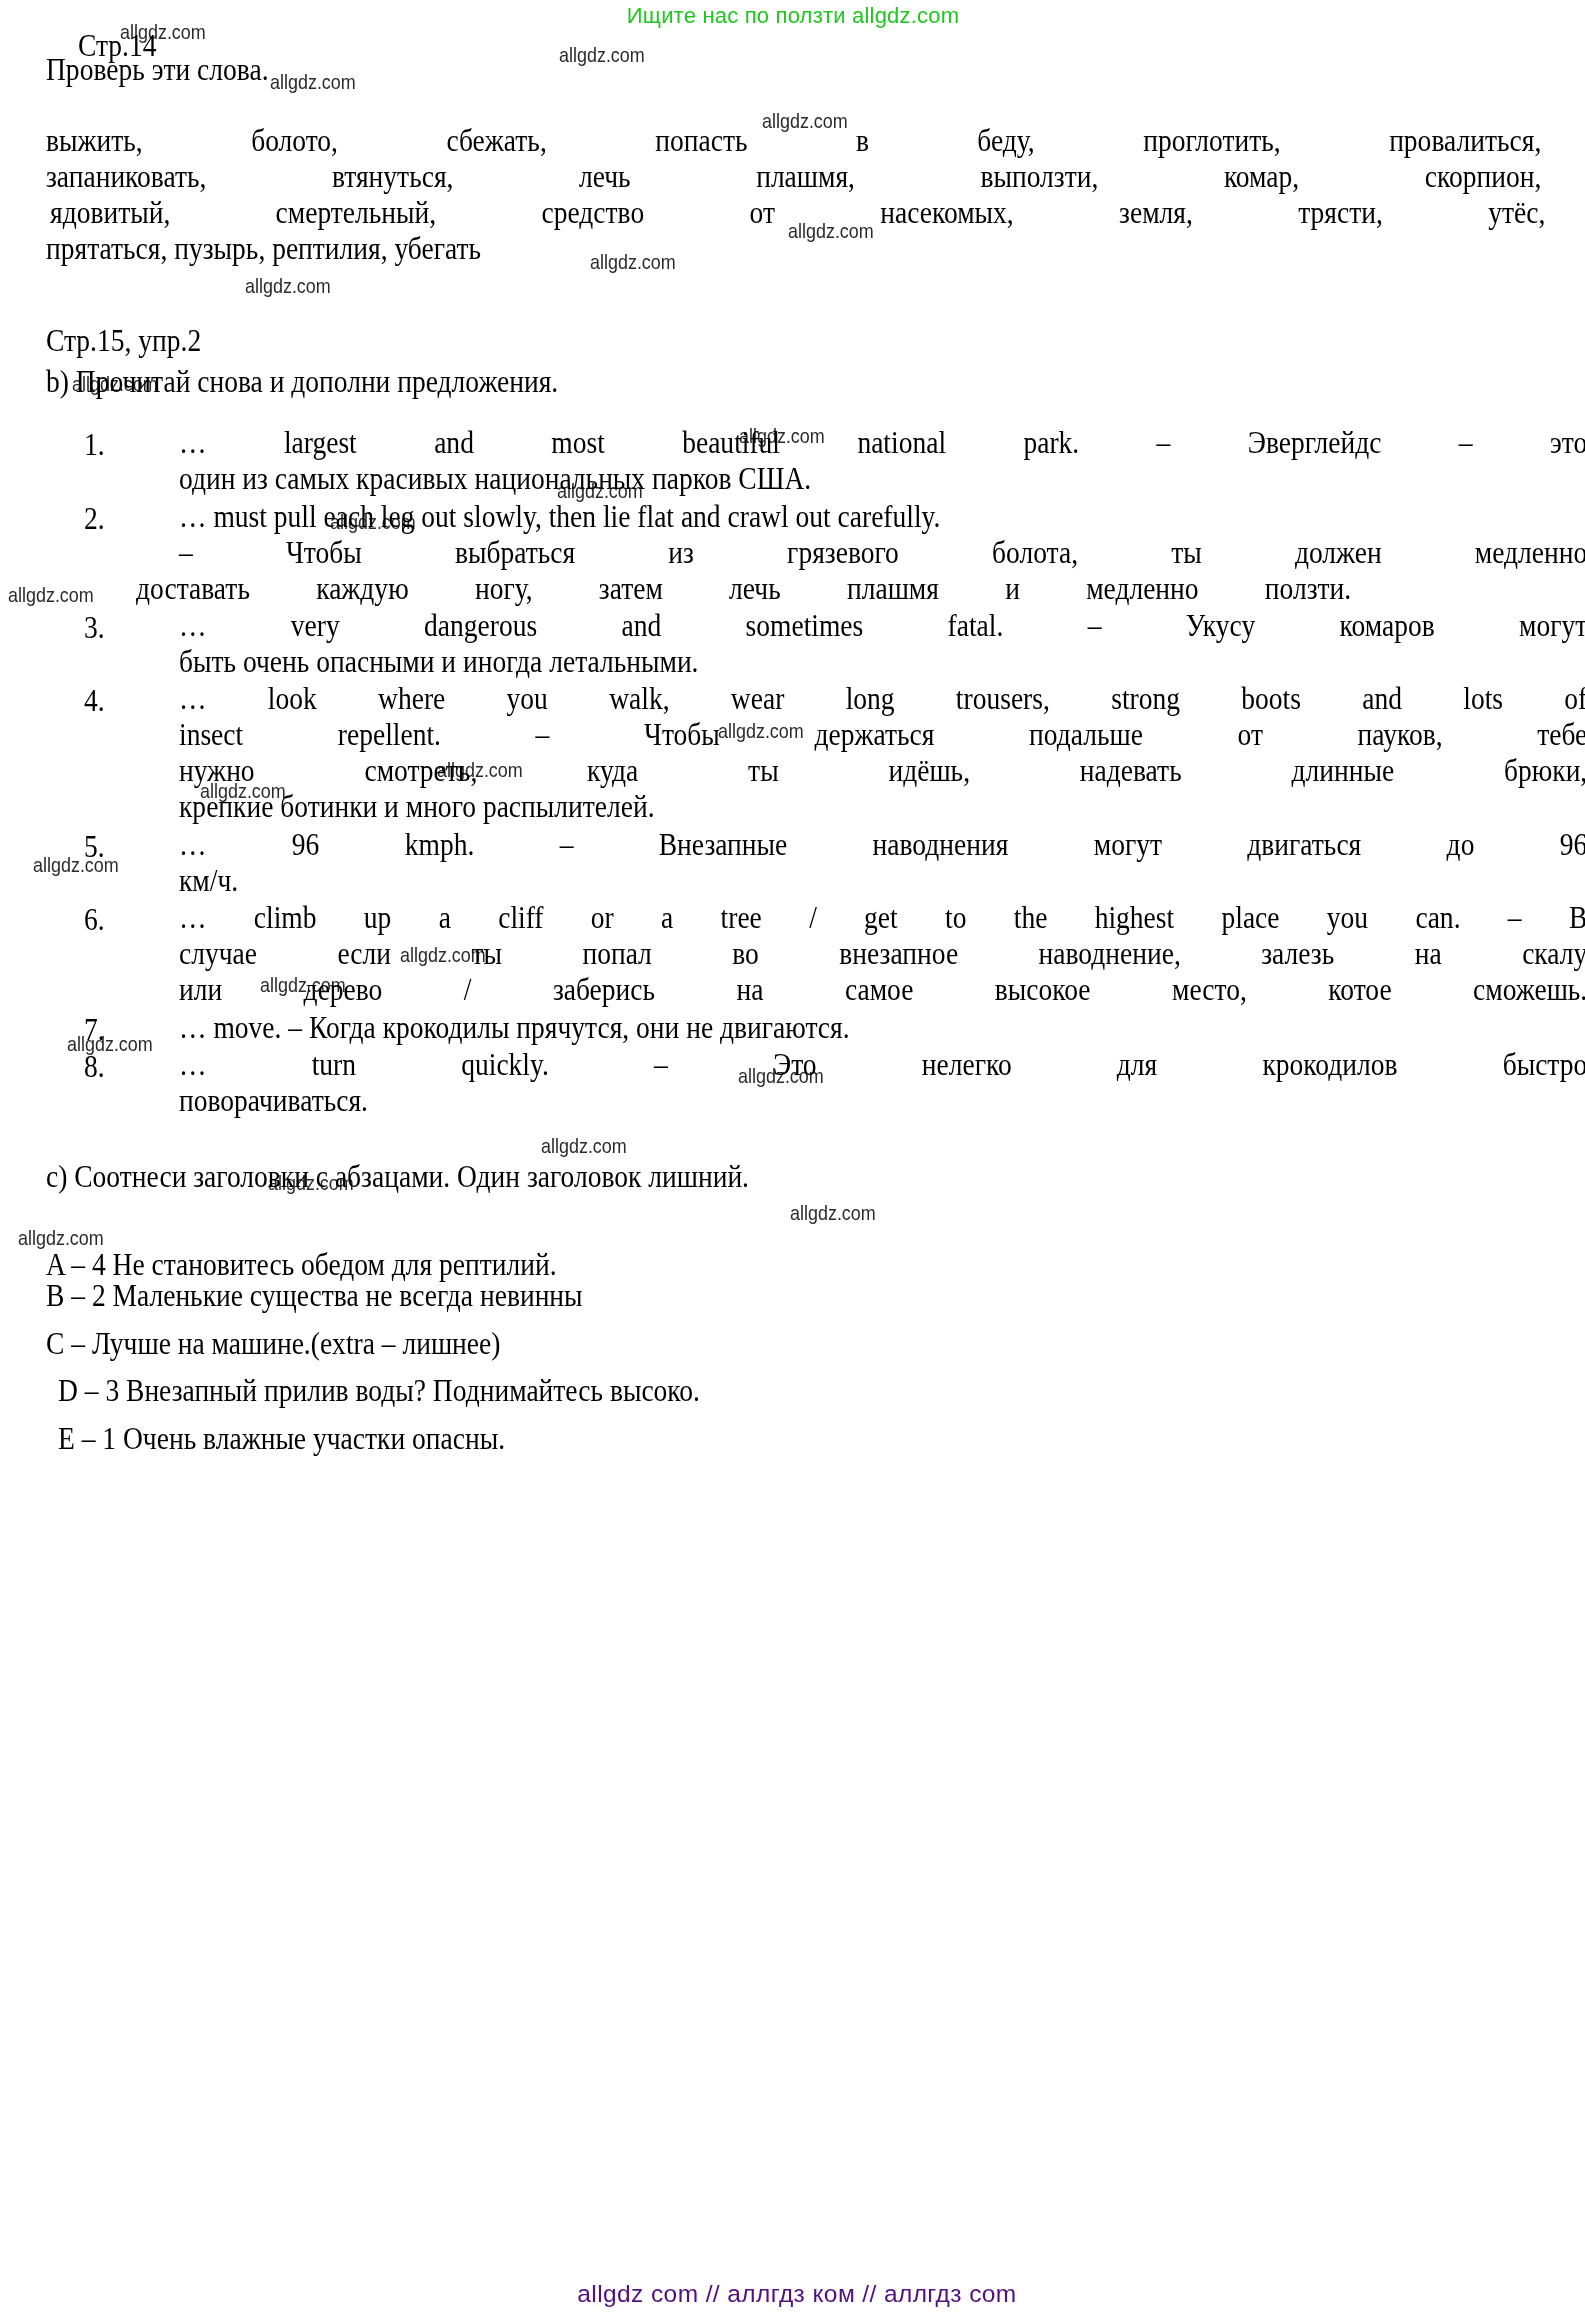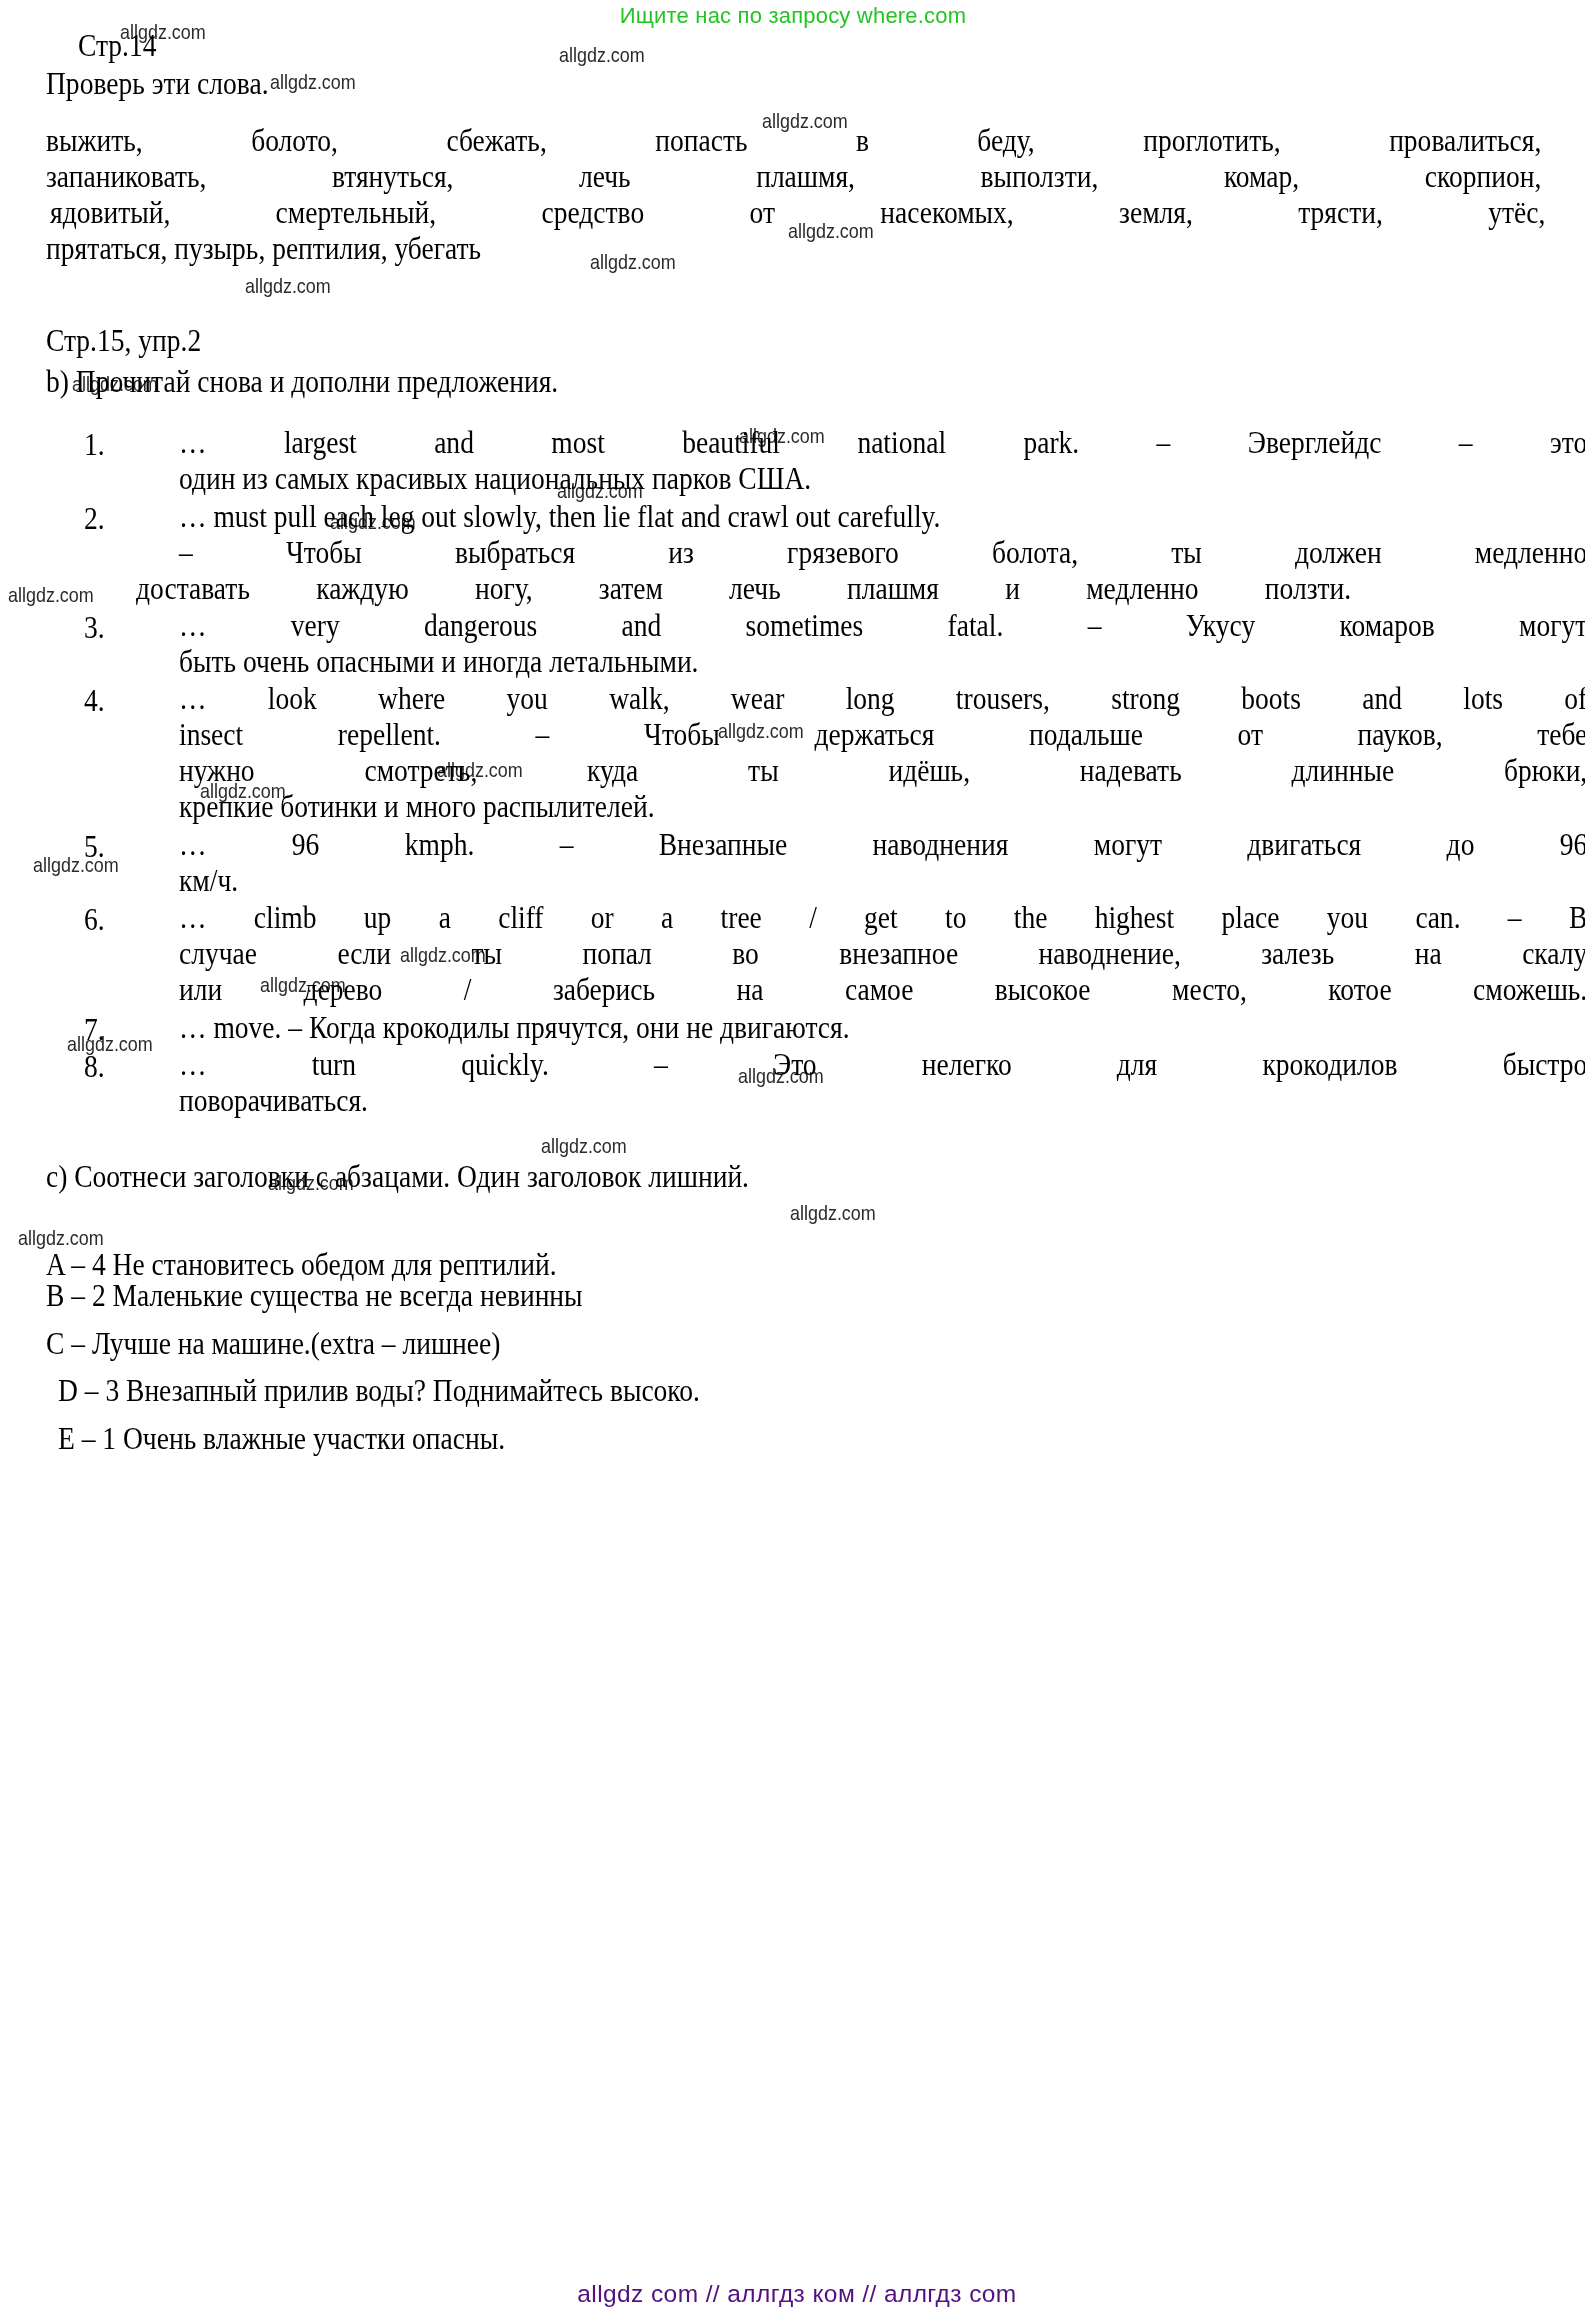--- a/index.html
+++ b/index.html
@@ -110,21 +110,21 @@
     top: 0;
     width: 1408px;
   }
   .num-body .line { width: 116.3%; }
 </style>
 </head>
 <body>
 
 <div class="page">
 
-  <div class="promo" style="color: rgb(34, 197, 34);">Ищите нас по запросу where.com</div>
+  <div class="promo" style="color: rgb(34, 197, 34);">Ищите нас по ползти allgdz.com</div>
 
   <div id="watermark-layer">
       <div class="wm" style="left: 120px; top: 21px; color: rgb(43, 43, 43);">allgdz.com</div>
       <div class="wm" style="left: 559px; top: 44px; color: rgb(43, 43, 43);">allgdz.com</div>
       <div class="wm" style="left: 270px; top: 71px; color: rgb(43, 43, 43);">allgdz.com</div>
       <div class="wm" style="left: 762px; top: 110px; color: rgb(43, 43, 43);">allgdz.com</div>
       <div class="wm" style="left: 788px; top: 220px; color: rgb(43, 43, 43);">allgdz.com</div>
       <div class="wm" style="left: 590px; top: 251px; color: rgb(43, 43, 43);">allgdz.com</div>
       <div class="wm" style="left: 245px; top: 275px; color: rgb(43, 43, 43);">allgdz.com</div>
       <div class="wm" style="left: 72px; top: 373px; color: rgb(43, 43, 43);">allgdz.com</div>
@@ -145,21 +145,21 @@
       <div class="wm" style="left: 790px; top: 1202px; color: rgb(43, 43, 43);">allgdz.com</div>
       <div class="wm" style="left: 18px; top: 1227px; color: rgb(43, 43, 43);">allgdz.com</div>
     </div>
 
   <div class="content">
 
     <div class="blk" style="top:29px;left:0;width:1495px;margin-left:32px;">
       <div class="line">Стр.14</div>
     </div>
 
-    <div class="blk" style="top:67px;left:0;width:1495px;">
+    <div class="blk" style="top:53px;left:0;width:1495px;">
       <div class="line">Проверь эти слова.</div>
     </div>
 
     <div class="blk" style="top:124px;left:0;width:1495px;">
       <div class="line justify">выжить, болото, сбежать, попасть в беду, проглотить, провалиться,</div>
     </div>
     <div class="blk" style="top:160px;left:0;width:1495px;">
       <div class="line justify">запаниковать, втянуться, лечь плашмя, выползти, комар, скорпион,</div>
     </div>
     <div class="blk" style="top:196px;left:4px;width:1495px;">

